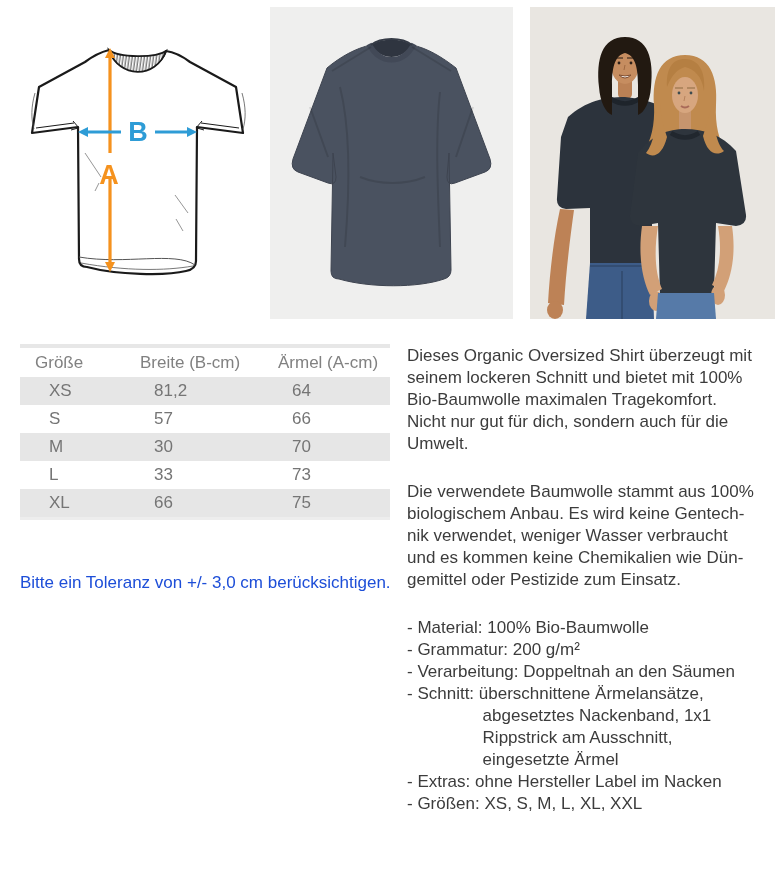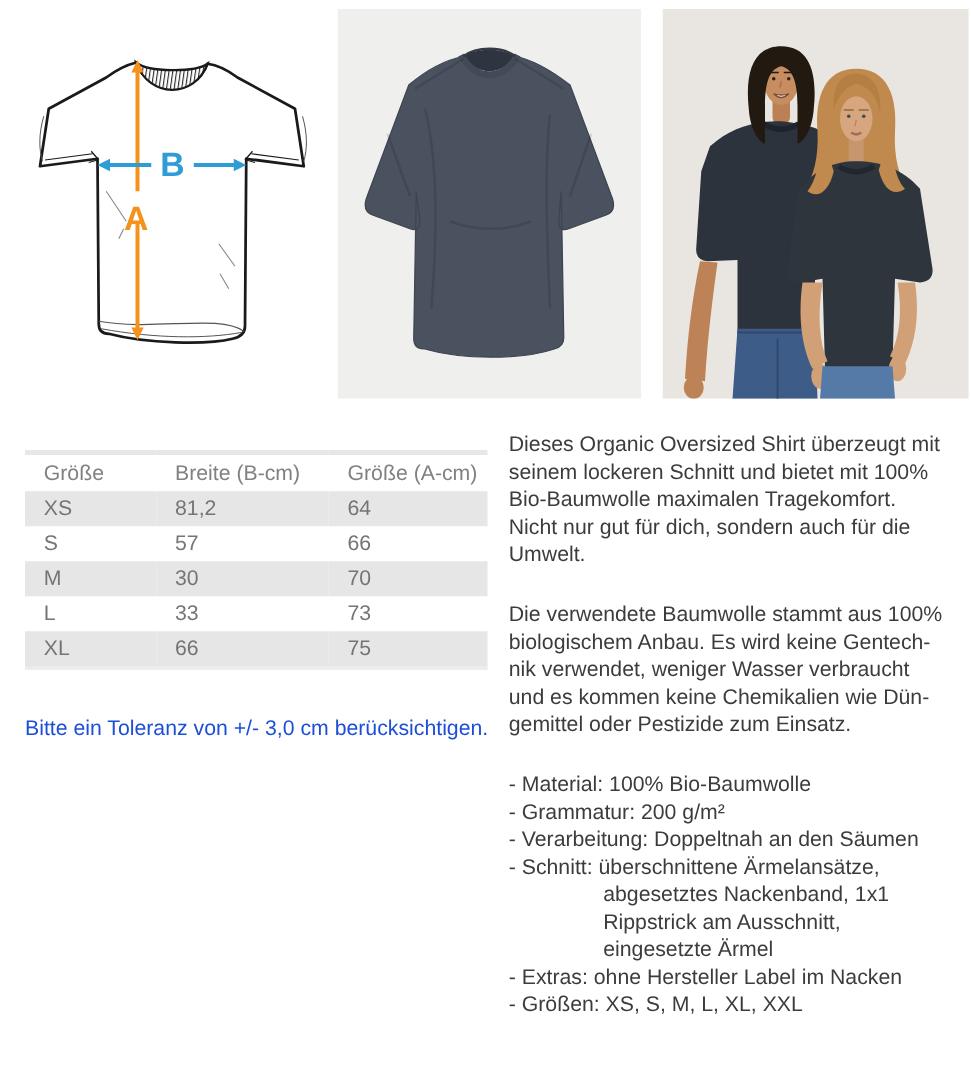--- a/index.html
+++ b/index.html
@@ -9,32 +9,32 @@
   }
   .abs{position:absolute;}
 
   
   #diagram-wrap{left:25px;top:35px;width:228px;height:260px;}
   #product-wrap{left:270px;top:7px;width:243px;height:312px;}
   #models-wrap{left:530px;top:7px;width:245px;height:312px;}
   #diagram-wrap svg,#product-wrap svg,#models-wrap svg{display:block;}
 
   
-  #table-wrap{left:20px;top:360px;width:370px;}
+  #table-wrap{left:20px;top:344px;width:370px;}
   table.size-table{
     width:370px;border-collapse:collapse;table-layout:fixed;
     border-top:4px solid #e7e7e7;border-bottom:3px solid #ededed;
     font-size:17px;
   }
   table.size-table th{
     font-weight:400;color:#818181;text-align:left;
     height:29px;padding:0 0 0 15px;line-height:29px;white-space:nowrap;
   }
   table.size-table td{
-    color:#757575;height:28px;padding:0 0 0 15px;line-height:28px;white-space:nowrap;
+    color:#757575;height:28px;padding:0 0 0 29px;line-height:28px;white-space:nowrap;
   }
   table.size-table tbody tr:nth-child(odd){background:#e6e6e6;}
 
   #tolerance-note{left:20px;top:572px;width:390px;font-size:17px;line-height:22px;color:#1d4ed8;}
 
   
   #description-col{left:407px;top:345px;width:372px;font-size:17px;line-height:22px;color:#3c3c3c;}
   #description-col p{margin:0 0 26px 0;white-space:pre-line;}
   #description-col .details{white-space:pre-wrap;margin:0;}
 </style>
@@ -167,21 +167,21 @@
   <table class="size-table">
     <colgroup>
         <col style="width:105px">
         <col style="width:138px">
         <col style="width:127px">
       </colgroup>
     <thead>
       <tr>
         <th>Größe</th>
         <th>Breite (B-cm)</th>
-        <th>Größe (A-cm)</th>
+        <th>Ärmel (A-cm)</th>
       </tr>
     </thead>
     <tbody>
       <tr>
         <td>XS</td>
         <td>81,2</td>
         <td>64</td>
       </tr>
       <tr>
         <td>S</td>

